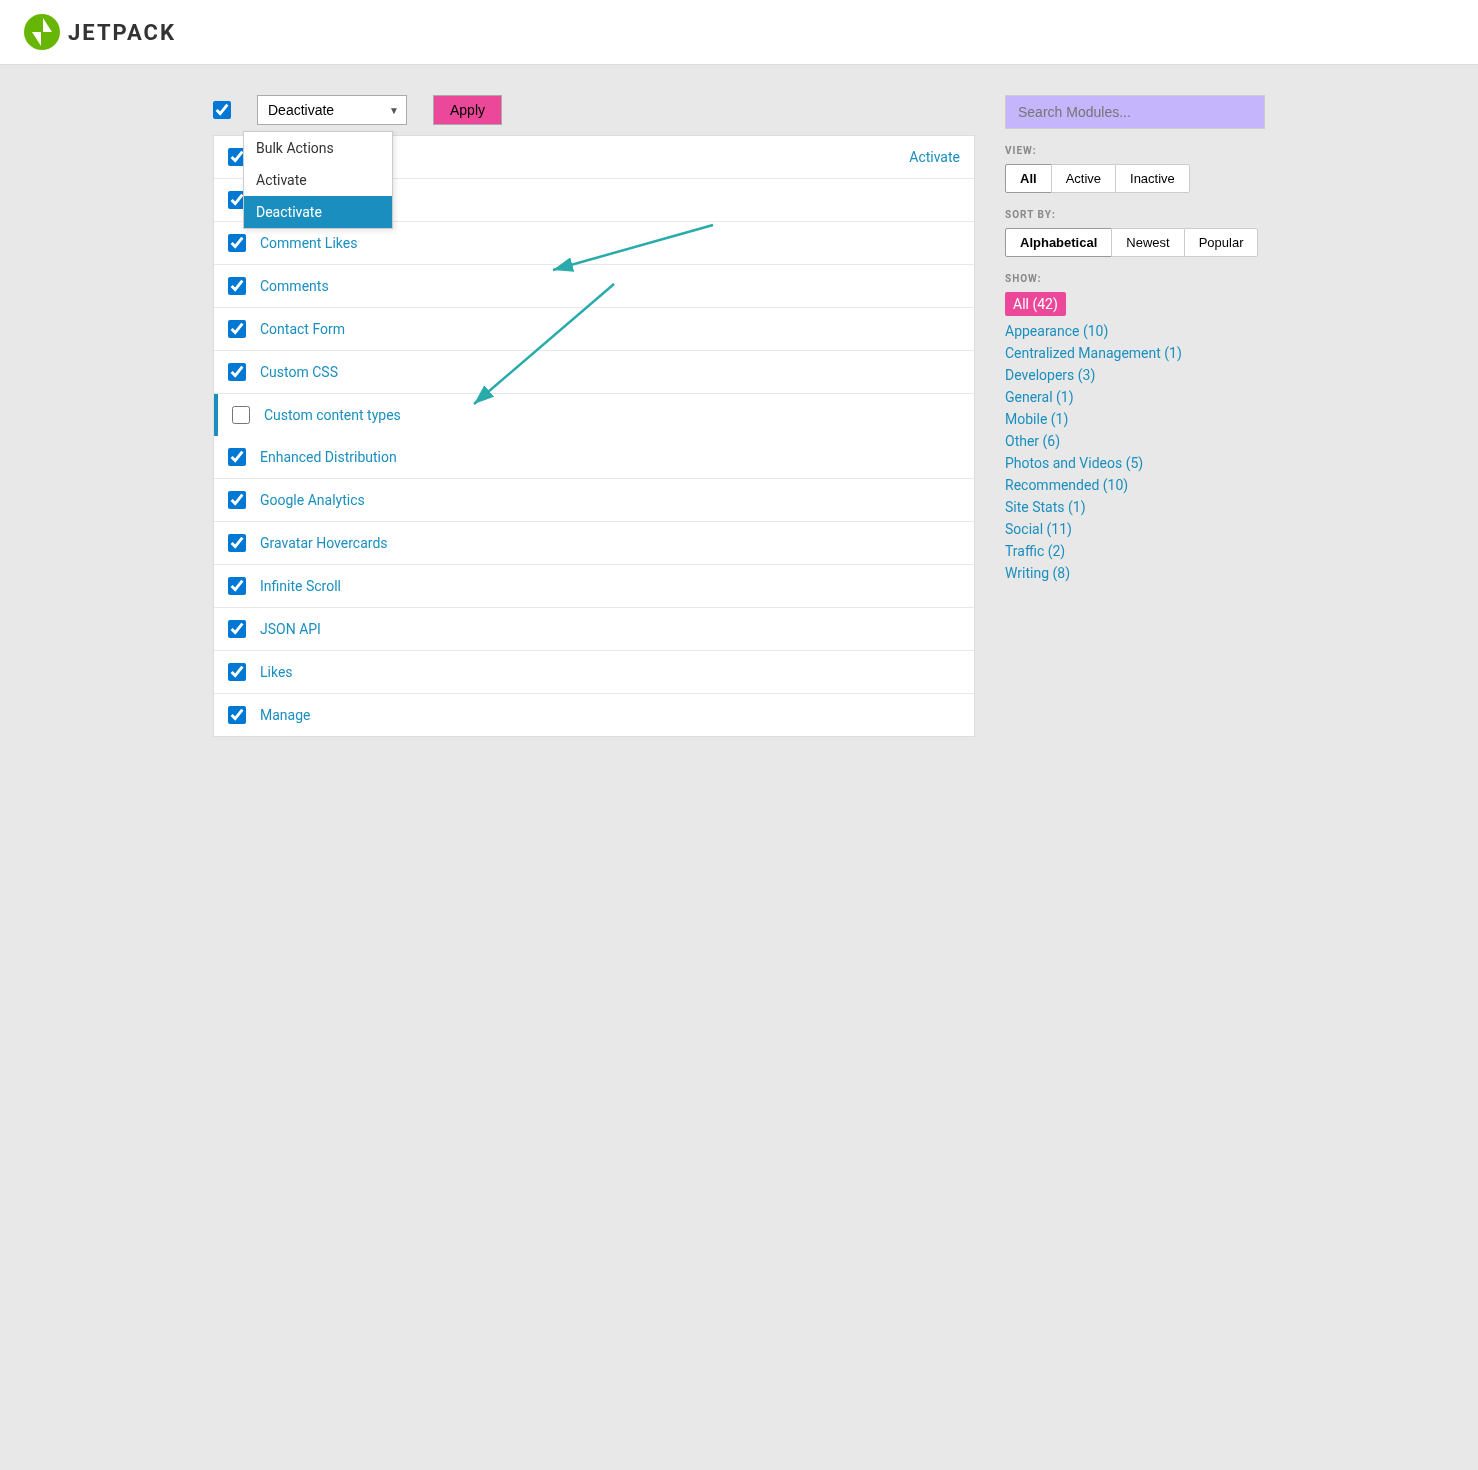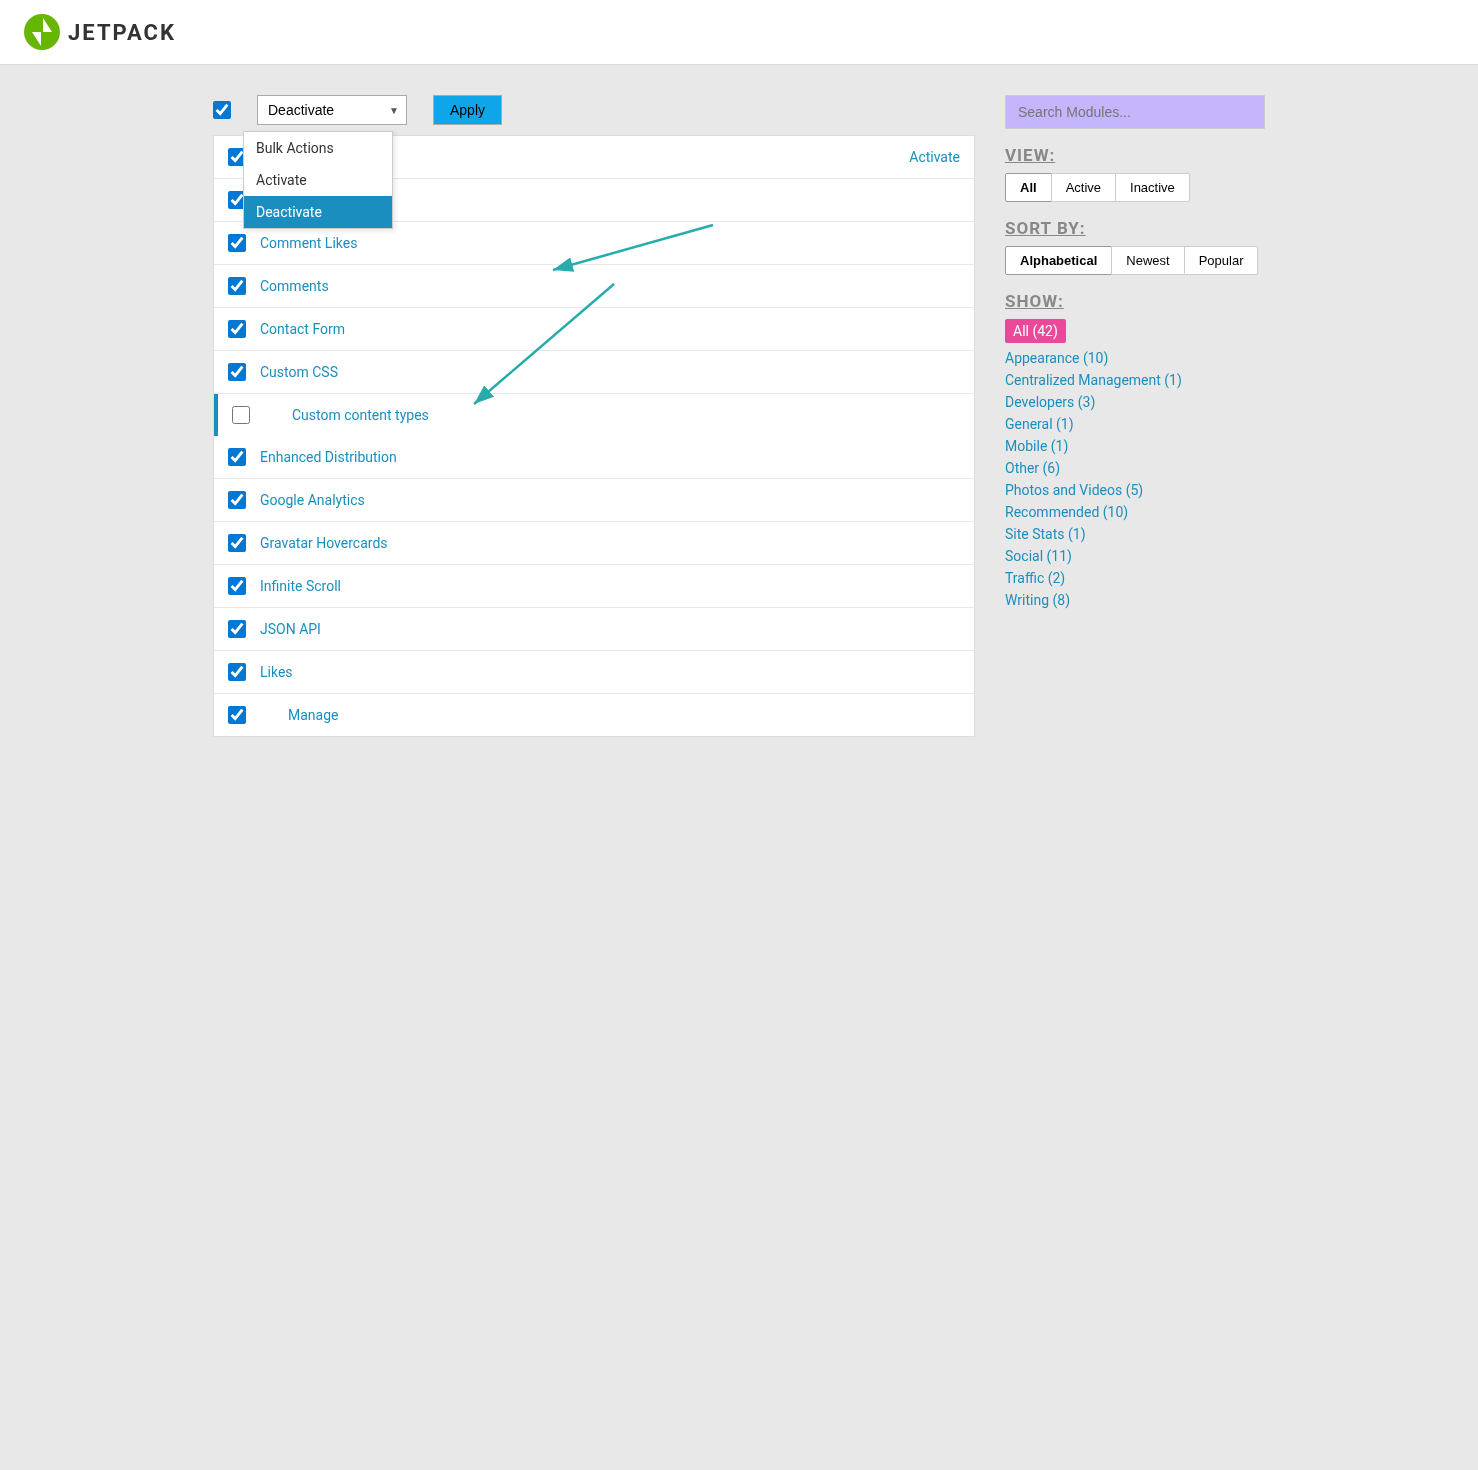--- a/index.html
+++ b/index.html
@@ -73,21 +73,21 @@
       content: "▼";
       font-size: 10px;
       position: absolute;
       right: 8px;
       top: 50%;
       transform: translateY(-50%);
       pointer-events: none;
       color: #555;
     }
     .apply-btn {
-      background: #0ea5e9;
+      background: #ec4899;
       border: 1px solid #aaa;
       padding: 6px 16px;
       font-size: 14px;
       cursor: pointer;
     }
     .dropdown-menu {
       position: absolute;
       top: 36px;
       left: 30px;
       background: #fff;
@@ -109,21 +109,21 @@
       border: 1px solid #ddd;
       background: #fff;
     }
     .module-row {
       display: flex;
       align-items: center;
       padding: 12px 14px;
       border-bottom: 1px solid #e8e8e8;
       position: relative;
     }
-    .module-row:last-child { border-bottom: none; gap: 28px; }
+    .module-row:last-child { border-bottom: none; }
     .module-row.highlighted {
       border-left: 4px solid #1a8fbf;
     }
     .module-checkbox {
       width: 18px;
       height: 18px;
       margin-right: 14px;
       accent-color: #0078d4;
       flex-shrink: 0;
     }
@@ -145,27 +145,26 @@
     }
     .search-box {
       width: 100%;
       padding: 8px 12px;
       border: 1px solid #ccc;
       font-size: 14px;
       margin-bottom: 16px;
       background: #c4b5fd;
     }
     .section-label {
-      font-size: 17px;
+      font-size: 10px;
       font-weight: 700;
       color: #888;
       letter-spacing: 1px;
       margin-bottom: 8px;
       text-transform: uppercase;
-      text-decoration: underline;
     }
     .btn-group {
       display: flex;
       gap: 0;
       margin-bottom: 16px;
     }
     .btn-group-btn {
       border: 1px solid #ccc;
       background: #fff;
       padding: 6px 14px;

